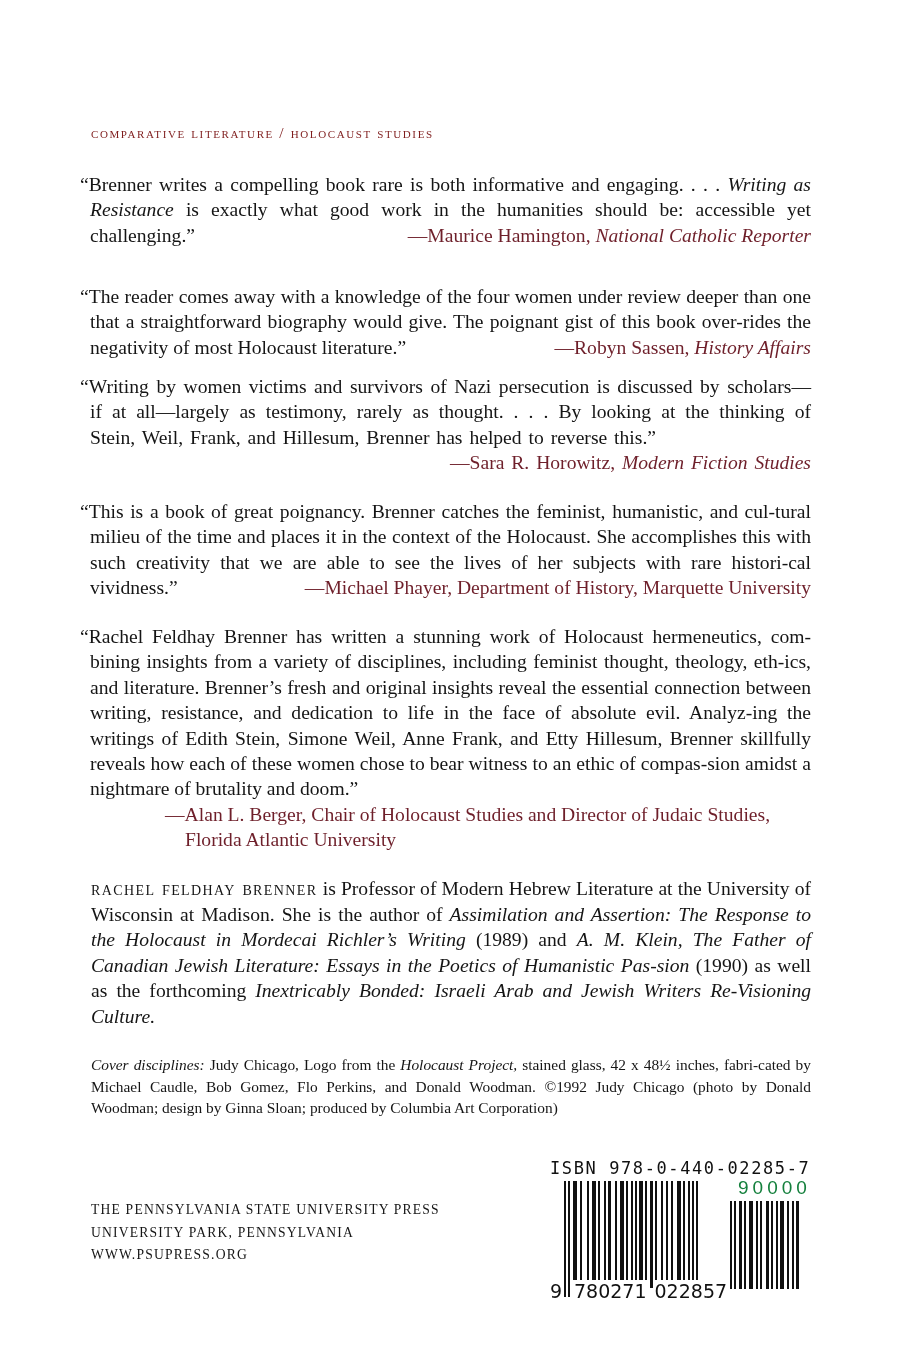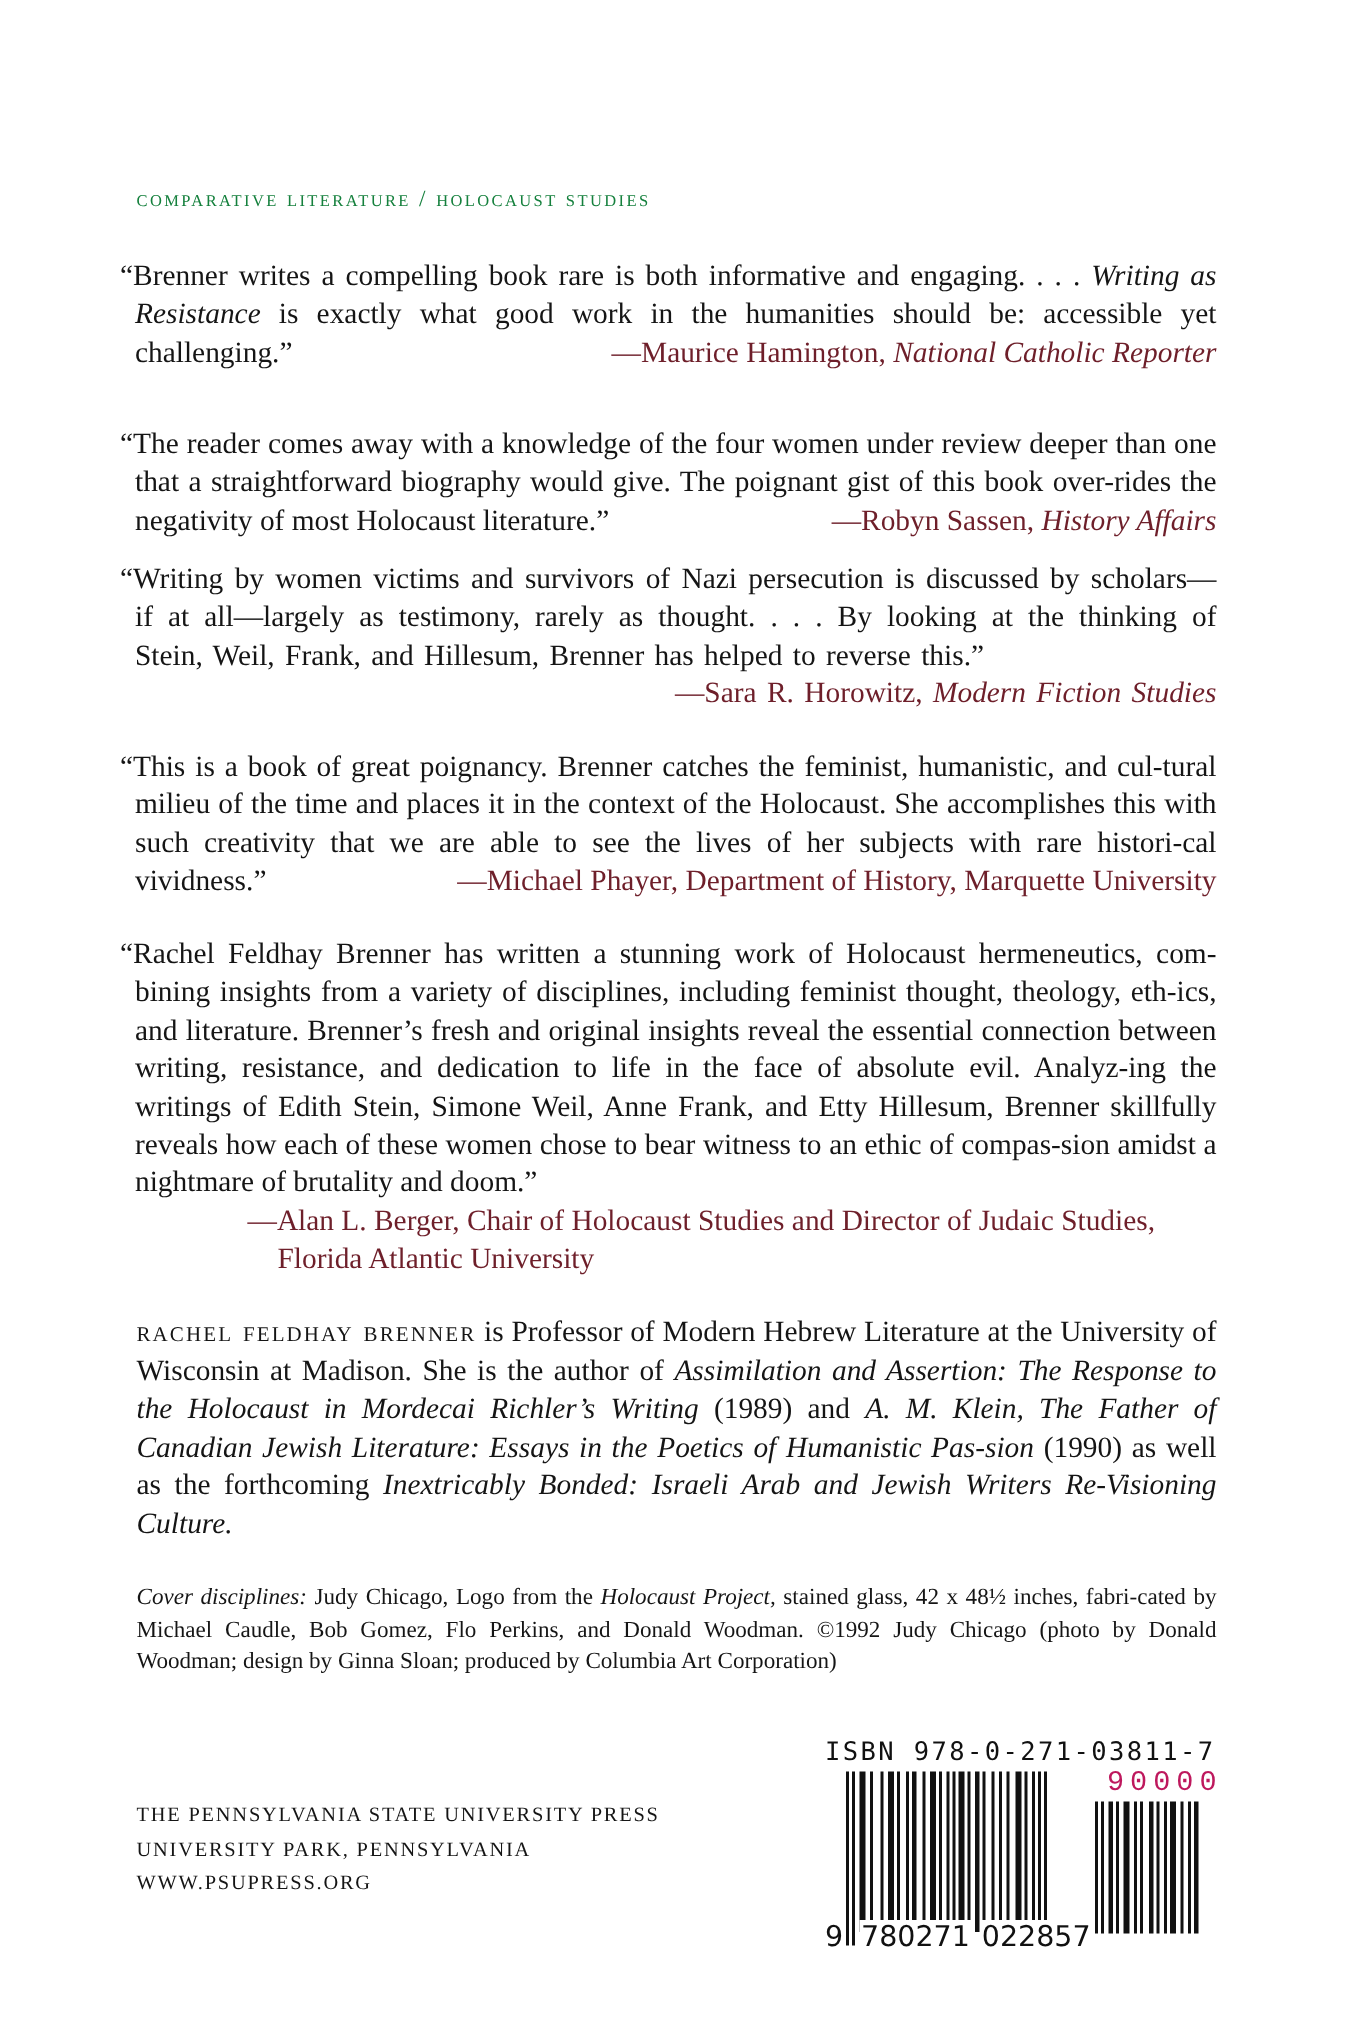--- a/index.html
+++ b/index.html
@@ -1,34 +1,34 @@
 <!DOCTYPE html>
 <html><head>
 <meta charset="utf-8">
 <style>
   html, body { margin: 0; padding: 0; background: #ffffff; }
   body { width: 907px; height: 1360px; position: relative; overflow: hidden; font-family: "Liberation Serif", "DejaVu Serif", serif; color: #151515; }
-  .category { position: absolute; left: 91px; top: 124px; font-size: 15.5px; letter-spacing: 1.6px; color: #15803d; font-variant: small-caps; text-transform: lowercase; }
+  .category { position: absolute; left: 91px; top: 124px; font-size: 15.5px; letter-spacing: 1.6px; color: #7f1d1d; font-variant: small-caps; text-transform: lowercase; }
   .blurb { position: absolute; left: 80px; width: 731px; font-size: 19.6px; line-height: 25.4px; text-align: justify; }
   .blurb .q { display: block; padding-left: 10px; text-indent: -10px; }
   .attr { color: #6e1f2a; }
   .attr-line { display: block; text-align: right; }
   .it { font-style: italic; text-align: right; }
   .bio { position: absolute; left: 91px; top: 876px; width: 720px; font-size: 19.6px; line-height: 25.6px; text-align: justify; }
   .bio .name { font-variant: small-caps; text-transform: lowercase; letter-spacing: 1.4px; }
   .cover { position: absolute; left: 91px; top: 1054px; width: 720px; font-size: 15.4px; line-height: 21.5px; text-align: justify; }
   .publisher { position: absolute; left: 91px; top: 1199px; font-size: 13.6px; line-height: 22.5px; letter-spacing: 1.2px; color: #151515; }
   .publisher div { white-space: nowrap; }
   .barcode { position: absolute; left: 550px; top: 1158px; width: 264px; height: 146px; }
   .isbn-text { position: absolute; left: 0; top: 0; font-family: "DejaVu Sans Mono", "Liberation Mono", monospace; font-size: 17px; letter-spacing: 1.6px; color: #111; white-space: nowrap; }
   .bars-main { position: absolute; left: 14px; top: 23px; width: 160px; height: 116px; display: flex; align-items: flex-start; }
   .bars-addon { position: absolute; left: 180px; top: 43px; width: 80px; height: 88px; display: flex; align-items: flex-start; }
   .bar { background: #111; height: 100%; flex: none; }
   .gap { height: 100%; flex: none; }
-  .addon-digits { position: absolute; left: 188px; top: 19px; font-family: Liberation Mono, monospace; font-size: 19px; letter-spacing: 4px; color: #be185d; }
+  .addon-digits { position: absolute; left: 188px; top: 19px; font-family: Liberation Sans, sans-serif; font-size: 19px; letter-spacing: 4px; color: #15803d; }
   .main-digits { position: absolute; left: 0px; top: 122px; font-family: "DejaVu Sans", "Liberation Sans", sans-serif; font-size: 19px; color: #111; white-space: nowrap; background: transparent; }
   .main-digits .lead { display: inline-block; width: 17px; }
   .main-digits .grp { background: #fff; padding: 0 1px; }
 </style>
 </head>
 <body>
 
 <div class="category">COMPARATIVE LITERATURE / HOLOCAUST STUDIES</div>
 
 <div class="blurb" style="top:172px;">
@@ -63,21 +63,21 @@
 
 <div class="cover"><span class="it">Cover disciplines:</span><span>  Judy Chicago, Logo from the </span><span class="it">Holocaust Project,</span><span> stained glass, 42 x 48½ inches, fabri-cated by Michael Caudle, Bob Gomez, Flo Perkins, and Donald Woodman. ©1992 Judy Chicago (photo by Donald Woodman; design by Ginna Sloan; produced by Columbia Art Corporation)</span></div>
 
 <div class="publisher">
   <div>THE PENNSYLVANIA STATE UNIVERSITY PRESS</div>
   <div>UNIVERSITY PARK, PENNSYLVANIA</div>
   <div>WWW.PSUPRESS.ORG</div>
 </div>
 
 <div class="barcode">
-  <div class="isbn-text">ISBN 978-0-271-03811-7</div>
+  <div class="isbn-text">ISBN 978-0-440-02285-7</div>
   <div class="addon-digits">90000</div>
   <div class="bars-main">
     <div class="bar" style="width:2px"></div>
       <div class="gap" style="width:2px"></div>
       <div class="bar" style="width:2px"></div>
       <div class="gap" style="width:3px"></div>
     <div class="bar" style="width:4px;height:92%"></div>
       <div class="gap" style="width:3px"></div>
       <div class="bar" style="width:2px;height:92%"></div>
       <div class="gap" style="width:5px"></div>

